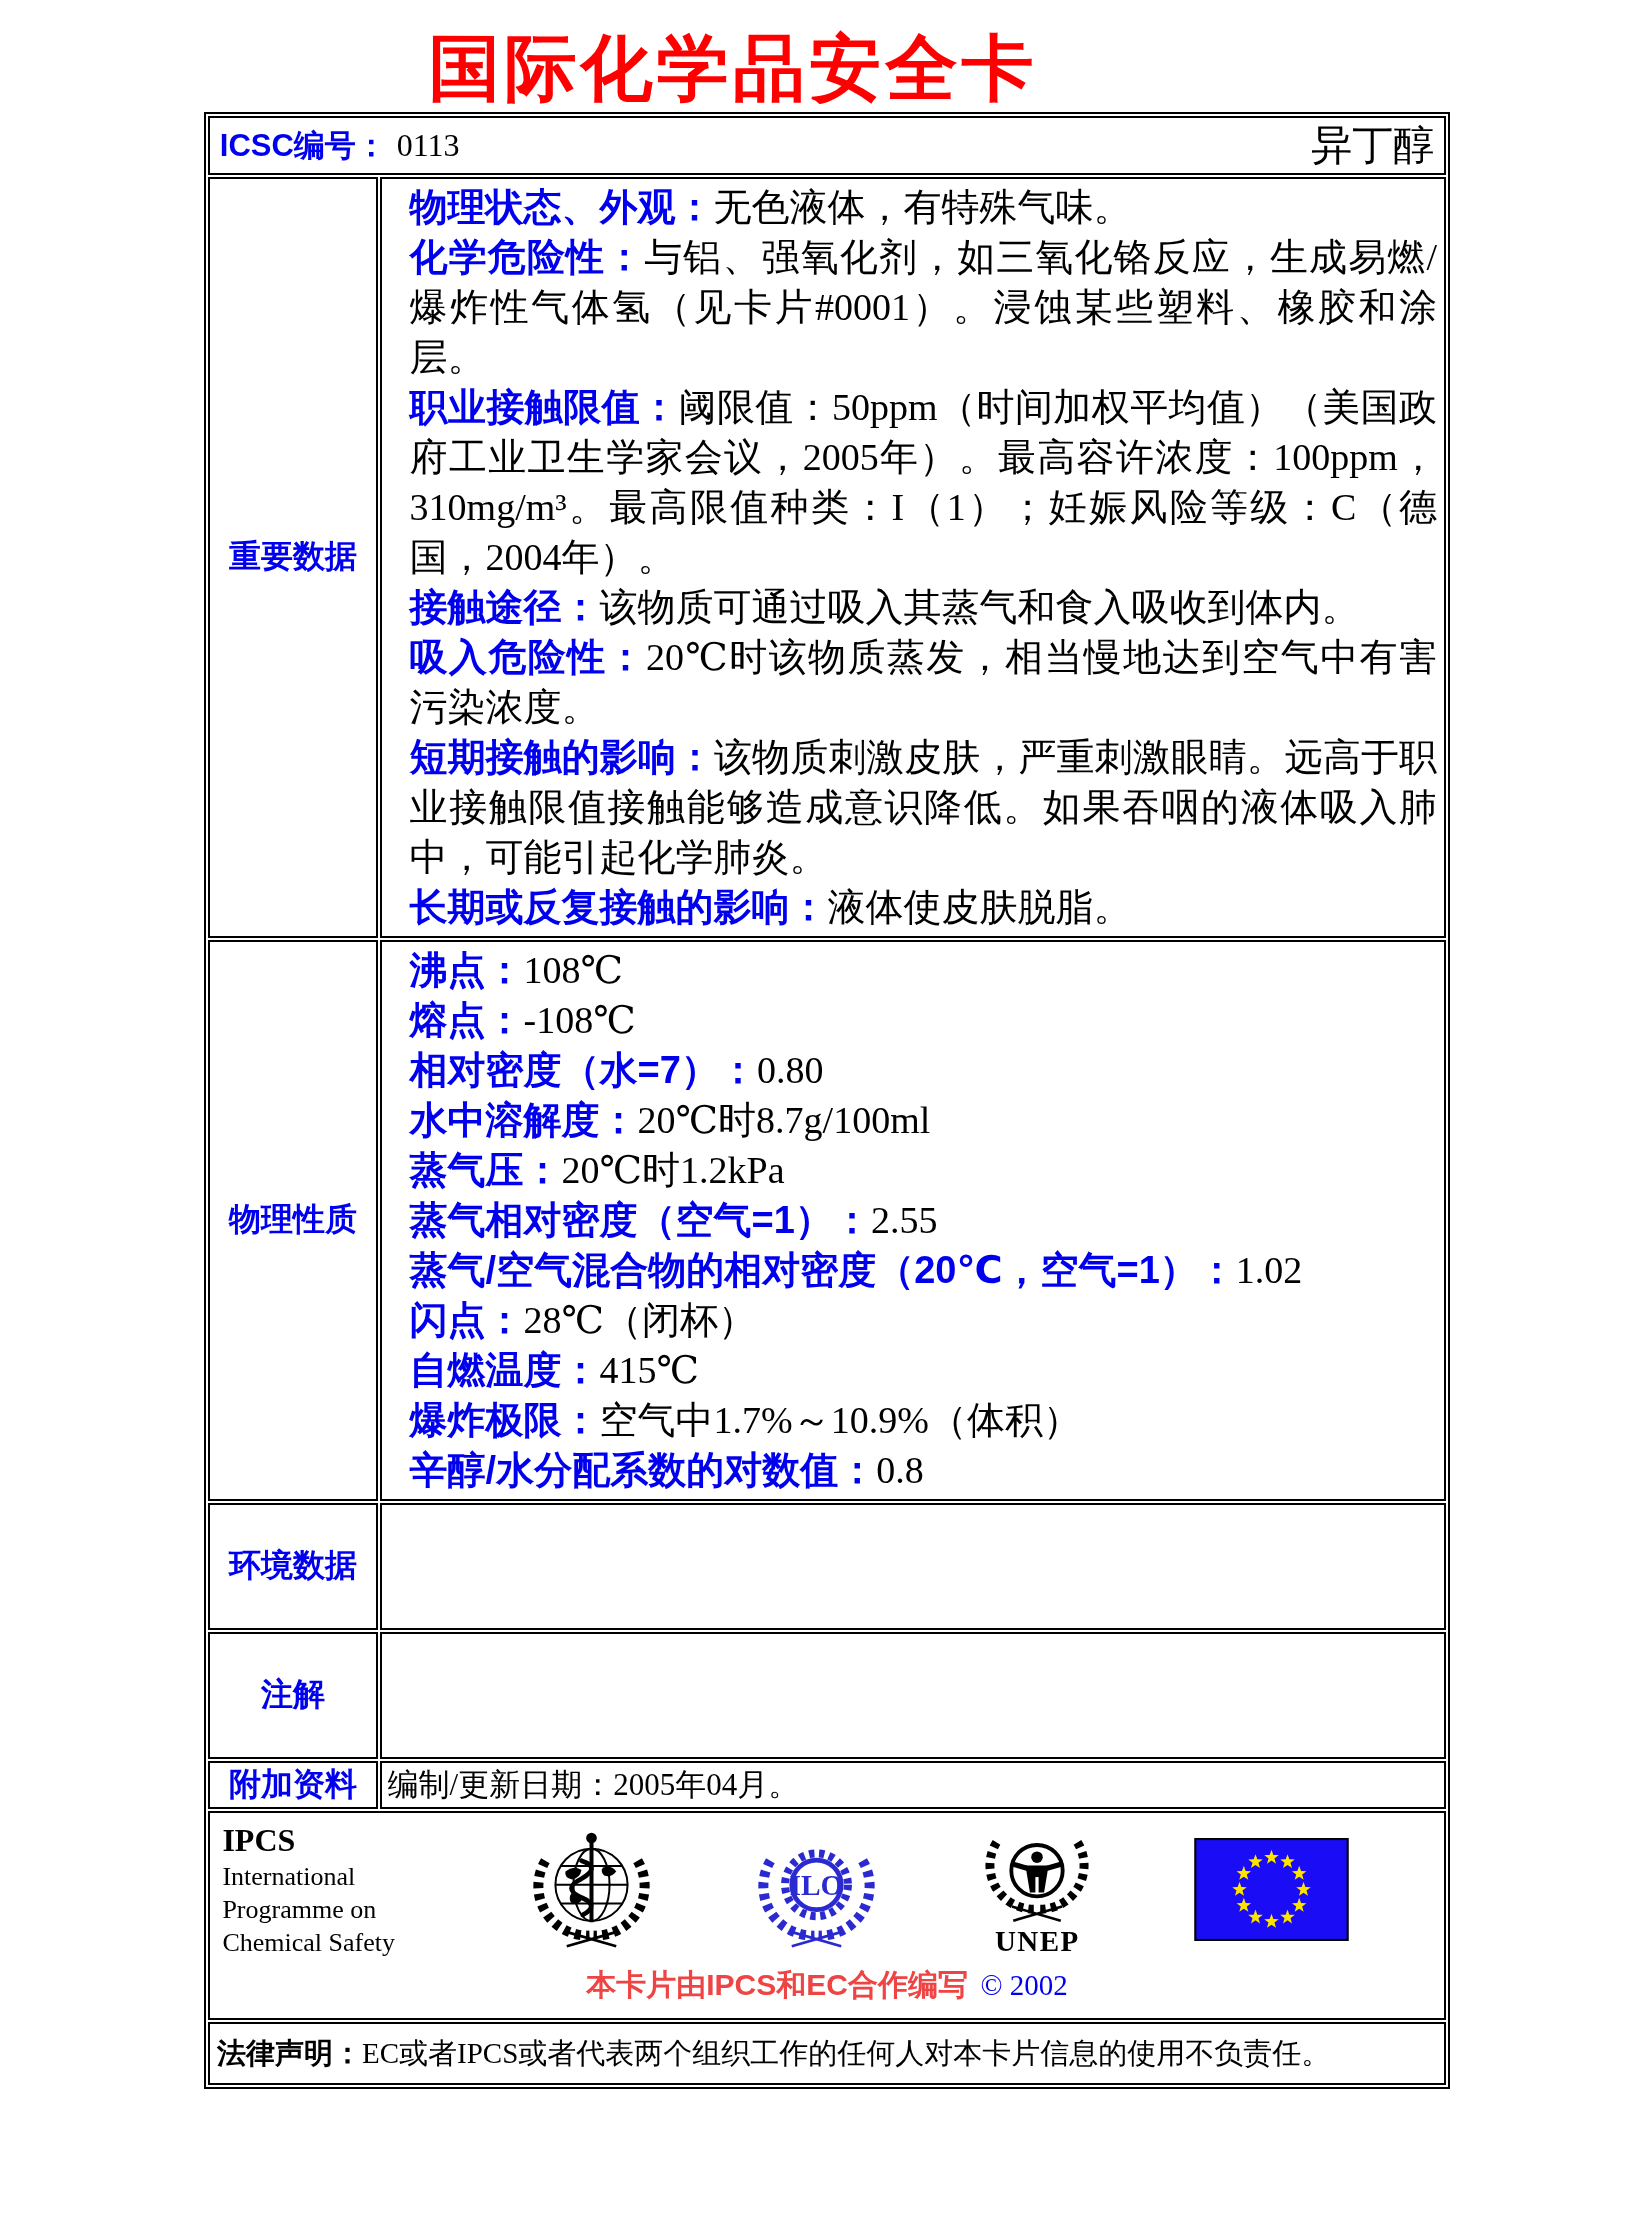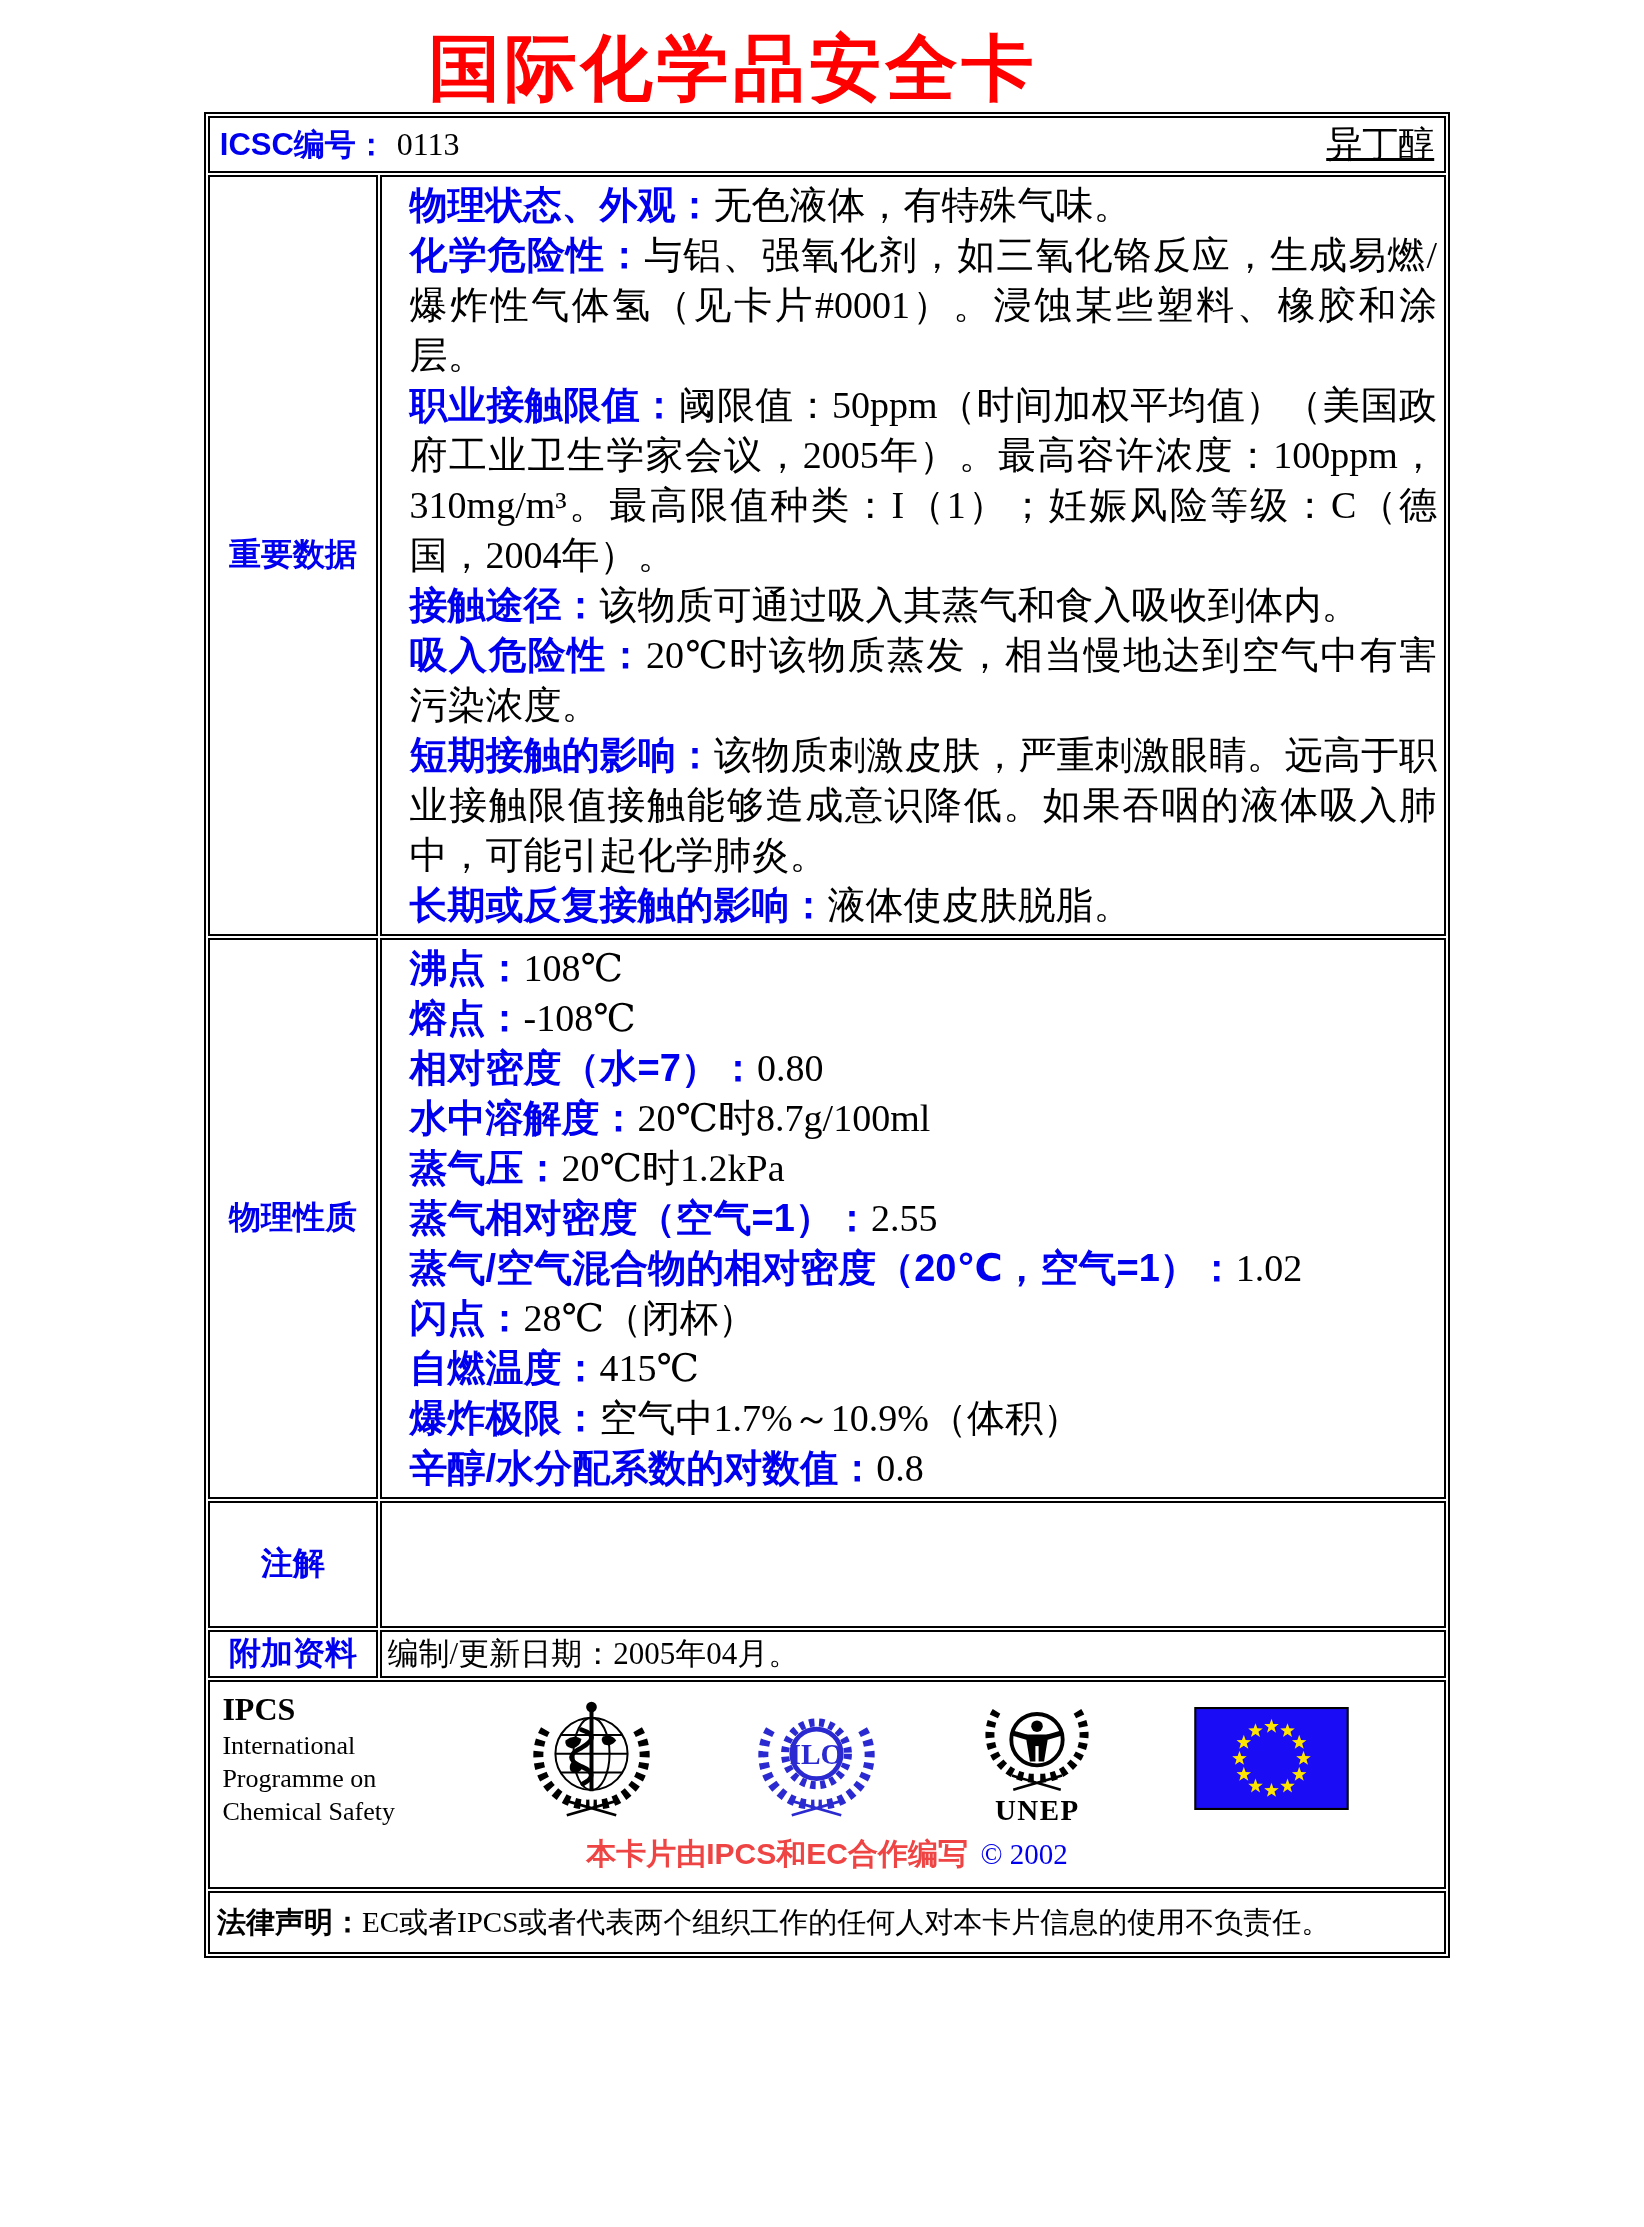--- a/index.html
+++ b/index.html
@@ -22,21 +22,21 @@
   table.card td { border:2.1px solid #000; background:#fff; overflow:hidden; }
 
   
   td.header-cell { height:53px; padding:0 9.8px; vertical-align:middle; }
   .header-flex { display:flex; justify-content:space-between; align-items:center; }
   .icsc-label {
     color:#0000ee; font-weight:bold; font-size:31px;
     font-family:"Liberation Sans","DejaVu Sans",sans-serif;
   }
   .icsc-value { font-size:32px; margin-left:9.8px; }
-  .chem-name { font-size:36px;text-decoration:underline; }
+  .chem-name { font-size:41px; }
 
   
   td.row-label {
     color:#0000ee; font-weight:bold; font-size:32px; text-align:center;
     vertical-align:middle; font-family:"Liberation Sans","DejaVu Sans",sans-serif;
     padding:0 2.8px;
   }
 
   
   td.content-cell { padding:2.8px 7px 4.2px 5.6px; vertical-align:top; }
@@ -180,20 +180,24 @@
         <div class="entry">
           <span class="entry-label">爆炸极限：</span><span class="entry-text">空气中1.7%～10.9%（体积）</span>
         </div>
 
         <div class="entry">
           <span class="entry-label">辛醇/水分配系数的对数值：</span><span class="entry-text">0.8</span>
         </div>
       </td>
   </tr>
 
+  <tr>
+    <td class="row-label">环境数据</td>
+    <td class="content-cell empty-tall-1"></td>
+  </tr>
 
   <tr>
     <td class="row-label">注解</td>
     <td class="content-cell empty-tall-2"></td>
   </tr>
 
   <tr>
     <td class="row-label">附加资料</td>
     <td class="additional-cell">编制/更新日期：2005年04月。</td>
   </tr>

